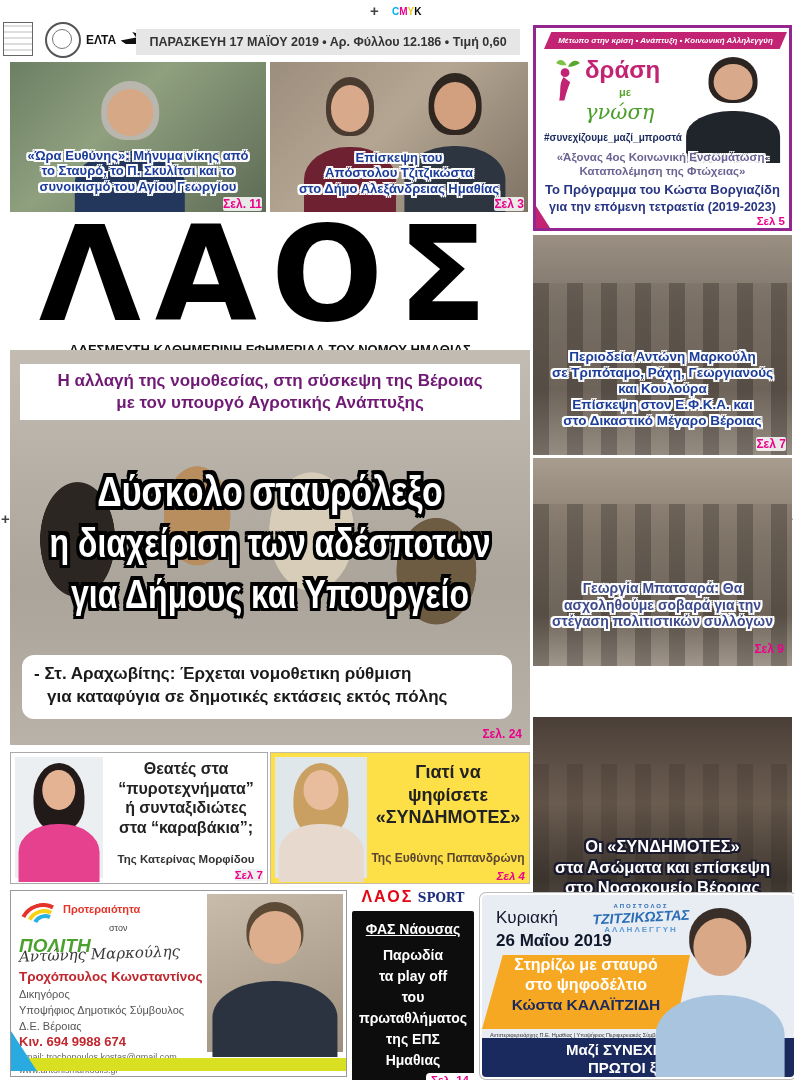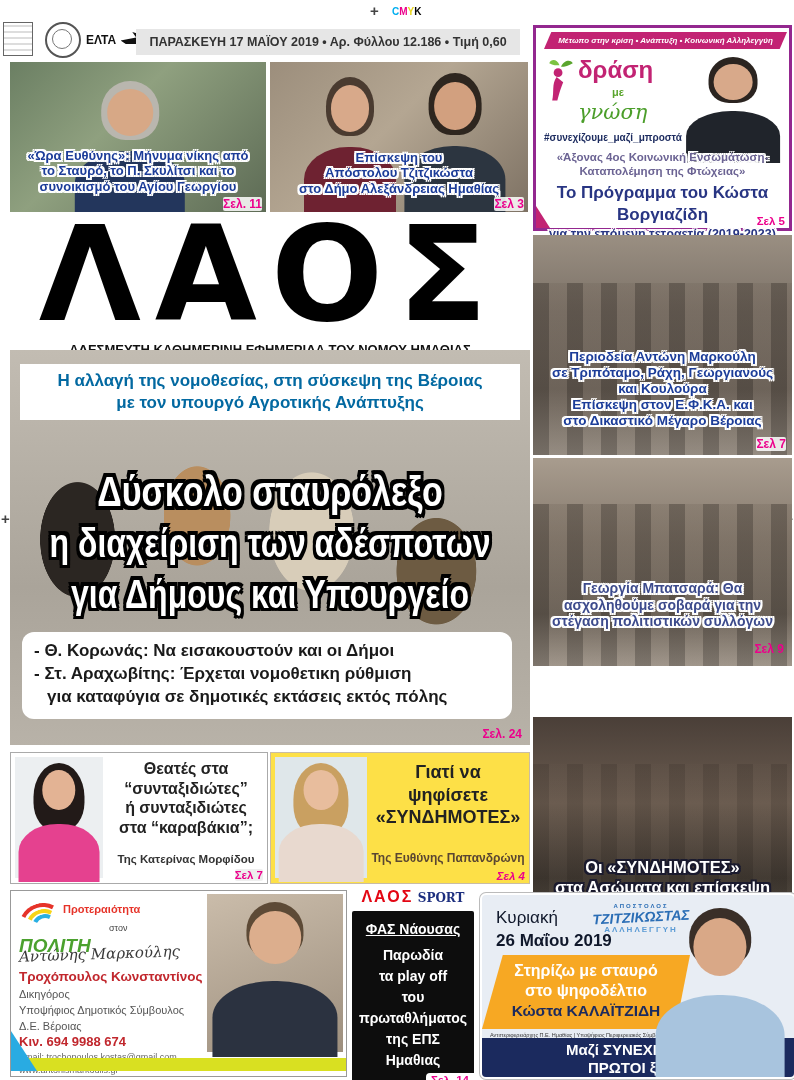--- a/index.html
+++ b/index.html
@@ -83,40 +83,39 @@
     <div style="font-size:132px;font-weight:bold;letter-spacing:14px;line-height:1.0;color:#000;font-family:'DejaVu Sans',sans-serif;">ΛΑΟΣ</div>
     <div style="display:inline-block;margin-top:-8px;font-size:13px;font-weight:bold;color:#111;border-bottom:2px solid #000;padding:0 6px 3px;">ΑΔΕΣΜΕΥΤΗ ΚΑΘΗΜΕΡΙΝΗ ΕΦΗΜΕΡΙΔΑ ΤΟΥ ΝΟΜΟΥ ΗΜΑΘΙΑΣ</div>
   </div>
 
   <div class="photo" style="left:10px;top:350px;width:520px;height:395px;background:
       radial-gradient(ellipse 62px 95px at 13% 48%, #2b2622 0 60%, transparent 61%),
       radial-gradient(ellipse 55px 82px at 36% 42%, #b98e5f 0 60%, transparent 61%),
       radial-gradient(ellipse 70px 98px at 58% 46%, #d8cdb9 0 60%, transparent 61%),
       radial-gradient(ellipse 66px 88px at 82% 56%, #6d5b42 0 60%, transparent 61%),
       linear-gradient(180deg,#c2bcb2 0%,#aaa49a 60%,#b8b2a8 100%);">
-    <div class="abs ctr" style="left:10px;right:10px;top:14px;background:#ffffff;padding:6px 2px;font-size:17px;font-weight:bold;color:#0369a1;line-height:1.3;">
+    <div class="abs ctr" style="left:10px;right:10px;top:14px;background:#ffffff;padding:6px 2px;font-size:17px;font-weight:bold;color:#701a75;line-height:1.3;">
       <span class="hline">Η αλλαγή της νομοθεσίας, στη σύσκεψη της Βέροιας</span>
       <span class="hline">με τον υπουργό Αγροτικής Ανάπτυξης</span>
     </div>
     <div class="abs ctr" style="left:0;right:0;top:122px;color:#fff;font-weight:bold;">
       <span class="hline halo-b" style="font-size:34px;transform:scaleY(1.25);margin-bottom:14px;">Δύσκολο σταυρόλεξο</span>
       <span class="hline halo-b" style="font-size:32px;transform:scaleY(1.25);margin-bottom:14px;">η διαχείριση των αδέσποτων</span>
       <span class="hline halo-b" style="font-size:32px;transform:scaleY(1.25);">για Δήμους και Υπουργείο</span>
     </div>
     <div class="abs" style="left:12px;right:18px;bottom:26px;background:#fff;border-radius:12px;padding:8px 12px 10px;font-size:17px;font-weight:bold;color:#1a1a1a;line-height:1.35;">
-      <span class="hline">- Θ. Κορωνάς: Να εισακουστούν και οι Δήμοι</span>
       <span class="hline">- Στ. Αραχωβίτης: Έρχεται νομοθετικη ρύθμιση</span>
       <span class="hline" style="padding-left:13px;">για καταφύγια σε δημοτικές εκτάσεις εκτός πόλης</span>
     </div>
     <div class="pgref" style="right:8px;bottom:4px;font-size:12px;background:transparent;">Σελ. 24</div>
   </div>
 
   <div class="abs" style="left:533px;top:25px;width:253px;height:200px;background:#fff;border:3px solid #93278f;">
     <div class="abs ctr" style="left:8px;right:2px;top:4px;height:17px;background:#c22373;color:#fff;font-style:italic;font-weight:bold;font-size:8px;line-height:17px;clip-path:polygon(3% 0,100% 0,97% 100%,0 100%);">Μέτωπο στην κρίση • Ανάπτυξη • Κοινωνική Αλληλεγγύη</div>
-    <div class="abs" style="left:10px;top:30px;width:135px;">
+    <div class="abs" style="left:17px;top:30px;width:135px;">
       <svg width="30" height="44" viewBox="0 0 40 60" style="float:left;margin-right:2px;">
         <path d="M20 12 C24 2 34 2 36 7 C31 10 25 12 20 12 Z" fill="#5aa52d"></path>
         <path d="M18 10 C14 0 6 2 4 7 C9 10 14 10 18 10 Z" fill="#7cc242"></path>
         <circle cx="16" cy="20" r="6" fill="#c22373"></circle>
         <path d="M14 26 C7 36 11 46 8 58 L15 58 C18 47 20 40 23 33 Z" fill="#c22373"></path>
       </svg>
       <span style="font-size:24px;font-weight:bold;color:#c22373;line-height:1;">δράση</span><br>
       <span style="font-size:11px;font-weight:bold;color:#5aa52d;margin-left:34px;">με</span>
       <span style="font-size:21px;font-style:italic;color:#4b9e2a;font-family:'DejaVu Serif',serif;">γνώση</span>
     </div>
@@ -124,21 +123,21 @@
       <div class="hair" style="background:#2b2420;"></div>
       <div class="head" style="background:#d8a98a;"></div>
       <div class="body" style="background:#20242b;"></div>
     </div>
     <div class="abs b" style="left:8px;top:104px;font-size:10px;color:#1b2a5e;">#συνεχίζουμε_μαζί_μπροστά</div>
     <div class="abs ctr halo-w" style="left:2px;right:2px;top:122px;font-size:11.5px;font-weight:bold;color:#6b6393;line-height:1.25;">
       <span class="hline">«Άξονας 4ος Κοινωνική Ενσωμάτωση-</span>
       <span class="hline">Καταπολέμηση της Φτώχειας»</span>
     </div>
     <div class="abs ctr halo-w" style="left:2px;right:2px;top:154px;font-weight:bold;color:#283583;line-height:1.3;">
-      <span class="hline" style="font-size:17px;">Το Πρόγραμμα του Κώστα Βοργιαζίδη</span>
+      <span class="hline" style="font-size:13px;">Το Πρόγραμμα του Κώστα Βοργιαζίδη</span>
       <span class="hline" style="font-size:12.5px;">για την επόμενη τετραετία (2019-2023)</span>
     </div>
     <div style="position:absolute;left:0;bottom:0;width:14px;height:22px;background:#c22373;clip-path:polygon(0 0,100% 100%,0 100%);"></div>
     <div class="pgref" style="right:4px;bottom:1px;font-size:11.5px;">Σελ 5</div>
   </div>
 
   <div class="photo group-photo" style="left:533px;top:235px;width:259px;height:220px;">
     <div class="crowd"></div>
     <div class="abs ctr cap-blue halo-w" style="left:0;right:0;bottom:26px;font-size:13.5px;">
       <span class="hline">Περιοδεία Αντώνη Μαρκούλη</span>
@@ -158,33 +157,34 @@
       <span class="hline">στέγαση πολιτιστικών συλλόγων</span>
     </div>
     <div class="pgref" style="right:8px;bottom:10px;font-size:12px;background:transparent;">Σελ 9</div>
   </div>
 
   <div class="photo" style="left:533px;top:670px;width:259px;height:215px;background:linear-gradient(180deg,#4a3f38 0%,#6b5c50 40%,#3e3730 75%,#5c5249 100%);margin-top:47px;">
     <div class="crowd" style="opacity:.5;"></div>
     <div class="abs ctr halo-d" style="left:0;right:0;bottom:34px;font-size:16.5px;font-weight:bold;color:#fff;line-height:1.25;">
       <span class="hline">Οι «ΣΥΝΔΗΜΟΤΕΣ»</span>
       <span class="hline">στα Ασώματα και επίσκεψη</span>
+      <span class="hline">στο Νοσοκομείο Βέροιας</span>
     </div>
     <div class="pgref" style="right:4px;bottom:4px;font-size:12px;">Σελ 4</div>
   </div>
 
   <div class="abs" style="left:10px;top:752px;width:256px;height:130px;background:#fff;border:1px solid #aaa;">
     <div class="person" style="position:absolute;left:4px;top:4px;width:88px;height:121px;background:#eceff1;">
       <div class="hair" style="background:#221a18;width:58%;height:56%;"></div>
       <div class="head" style="background:#e3b394;"></div>
       <div class="body" style="background:#e festivals;background:#e5418f;"></div>
     </div>
     <div class="abs ctr" style="left:96px;right:2px;top:6px;font-size:16px;font-weight:bold;color:#222;line-height:1.22;">
       <span class="hline">Θεατές στα</span>
-      <span class="hline">“συνταξιδιώτες”</span>
+      <span class="hline">“πυροτεχνήματα”</span>
       <span class="hline">ή συνταξιδιώτες</span>
       <span class="hline">στα “καραβάκια”;</span>
     </div>
     <div class="abs ctr b" style="left:96px;right:2px;bottom:18px;font-size:11.5px;color:#333;">Της Κατερίνας Μορφίδου</div>
     <div class="pgref" style="right:4px;bottom:2px;font-size:11.5px;background:#eee;">Σελ 7</div>
   </div>
 
   <div class="abs" style="left:270px;top:752px;width:258px;height:130px;background:#fde047;border:1px solid #c9bca4;">
     <div class="person" style="position:absolute;left:4px;top:4px;width:92px;height:121px;background:#dfe7ea;">
       <div class="hair" style="background:#c9a061;width:60%;height:60%;"></div>
@@ -260,21 +260,21 @@
     <div class="abs" style="left:14px;top:12px;font-size:17px;color:#0f172a;line-height:1.35;">
       <span class="hline">Κυριακή</span>
       <span class="hline b">26 Μαΐου 2019</span>
     </div>
     <div class="abs ctr" style="left:104px;top:8px;width:110px;">
       <div style="font-size:6px;letter-spacing:2px;color:#2a6db5;font-weight:bold;">ΑΠΟΣΤΟΛΟΣ</div>
       <div style="font-size:14px;font-weight:bold;font-style:italic;color:#2a6db5;transform:rotate(-3deg);">ΤΖΙΤΖΙΚΩΣΤΑΣ</div>
       <div style="font-size:8px;letter-spacing:2px;color:#5b9bd5;font-weight:bold;">ΑΛΛΗΛΕΓΓΥΗ</div>
     </div>
     <div class="abs" style="left:0;top:60px;width:208px;height:74px;background:#f7a823;clip-path:polygon(10% 0,100% 0,93% 100%,0 100%);z-index:1;">
-      <div class="ctr" style="padding-top:6px;font-size:16px;font-weight:bold;color:#fff;line-height:1.25;">
+      <div class="ctr" style="padding-top:0;font-size:16px;font-weight:bold;color:#fff;line-height:1.25;">
         <span class="hline">Στηρίζω με σταυρό</span>
         <span class="hline">στο ψηφοδέλτιο</span>
       </div>
       <div class="ctr" style="font-size:15.5px;font-weight:bold;color:#1b2a5e;margin-top:1px;">Κώστα ΚΑΛΑΪΤΖΙΔΗ</div>
     </div>
     <div class="abs" style="left:8px;top:137px;width:200px;font-size:5.5px;color:#333;white-space:nowrap;">Αντιπεριφερειάρχης Π.Ε. Ημαθίας | Υποψήφιος Περιφερειακός Σύμβουλος Ημαθίας</div>
     <div class="abs ctr" style="left:0;right:0;bottom:0;height:36px;background:#1b2a5e;color:#fff;font-weight:bold;font-size:15px;line-height:1.2;padding-top:3px;">
       <span class="hline">Μαζί ΣΥΝΕΧΙΖΟΥΜΕ</span>
       <span class="hline">ΠΡΩΤΟΙ ξανά!</span>
     </div>

